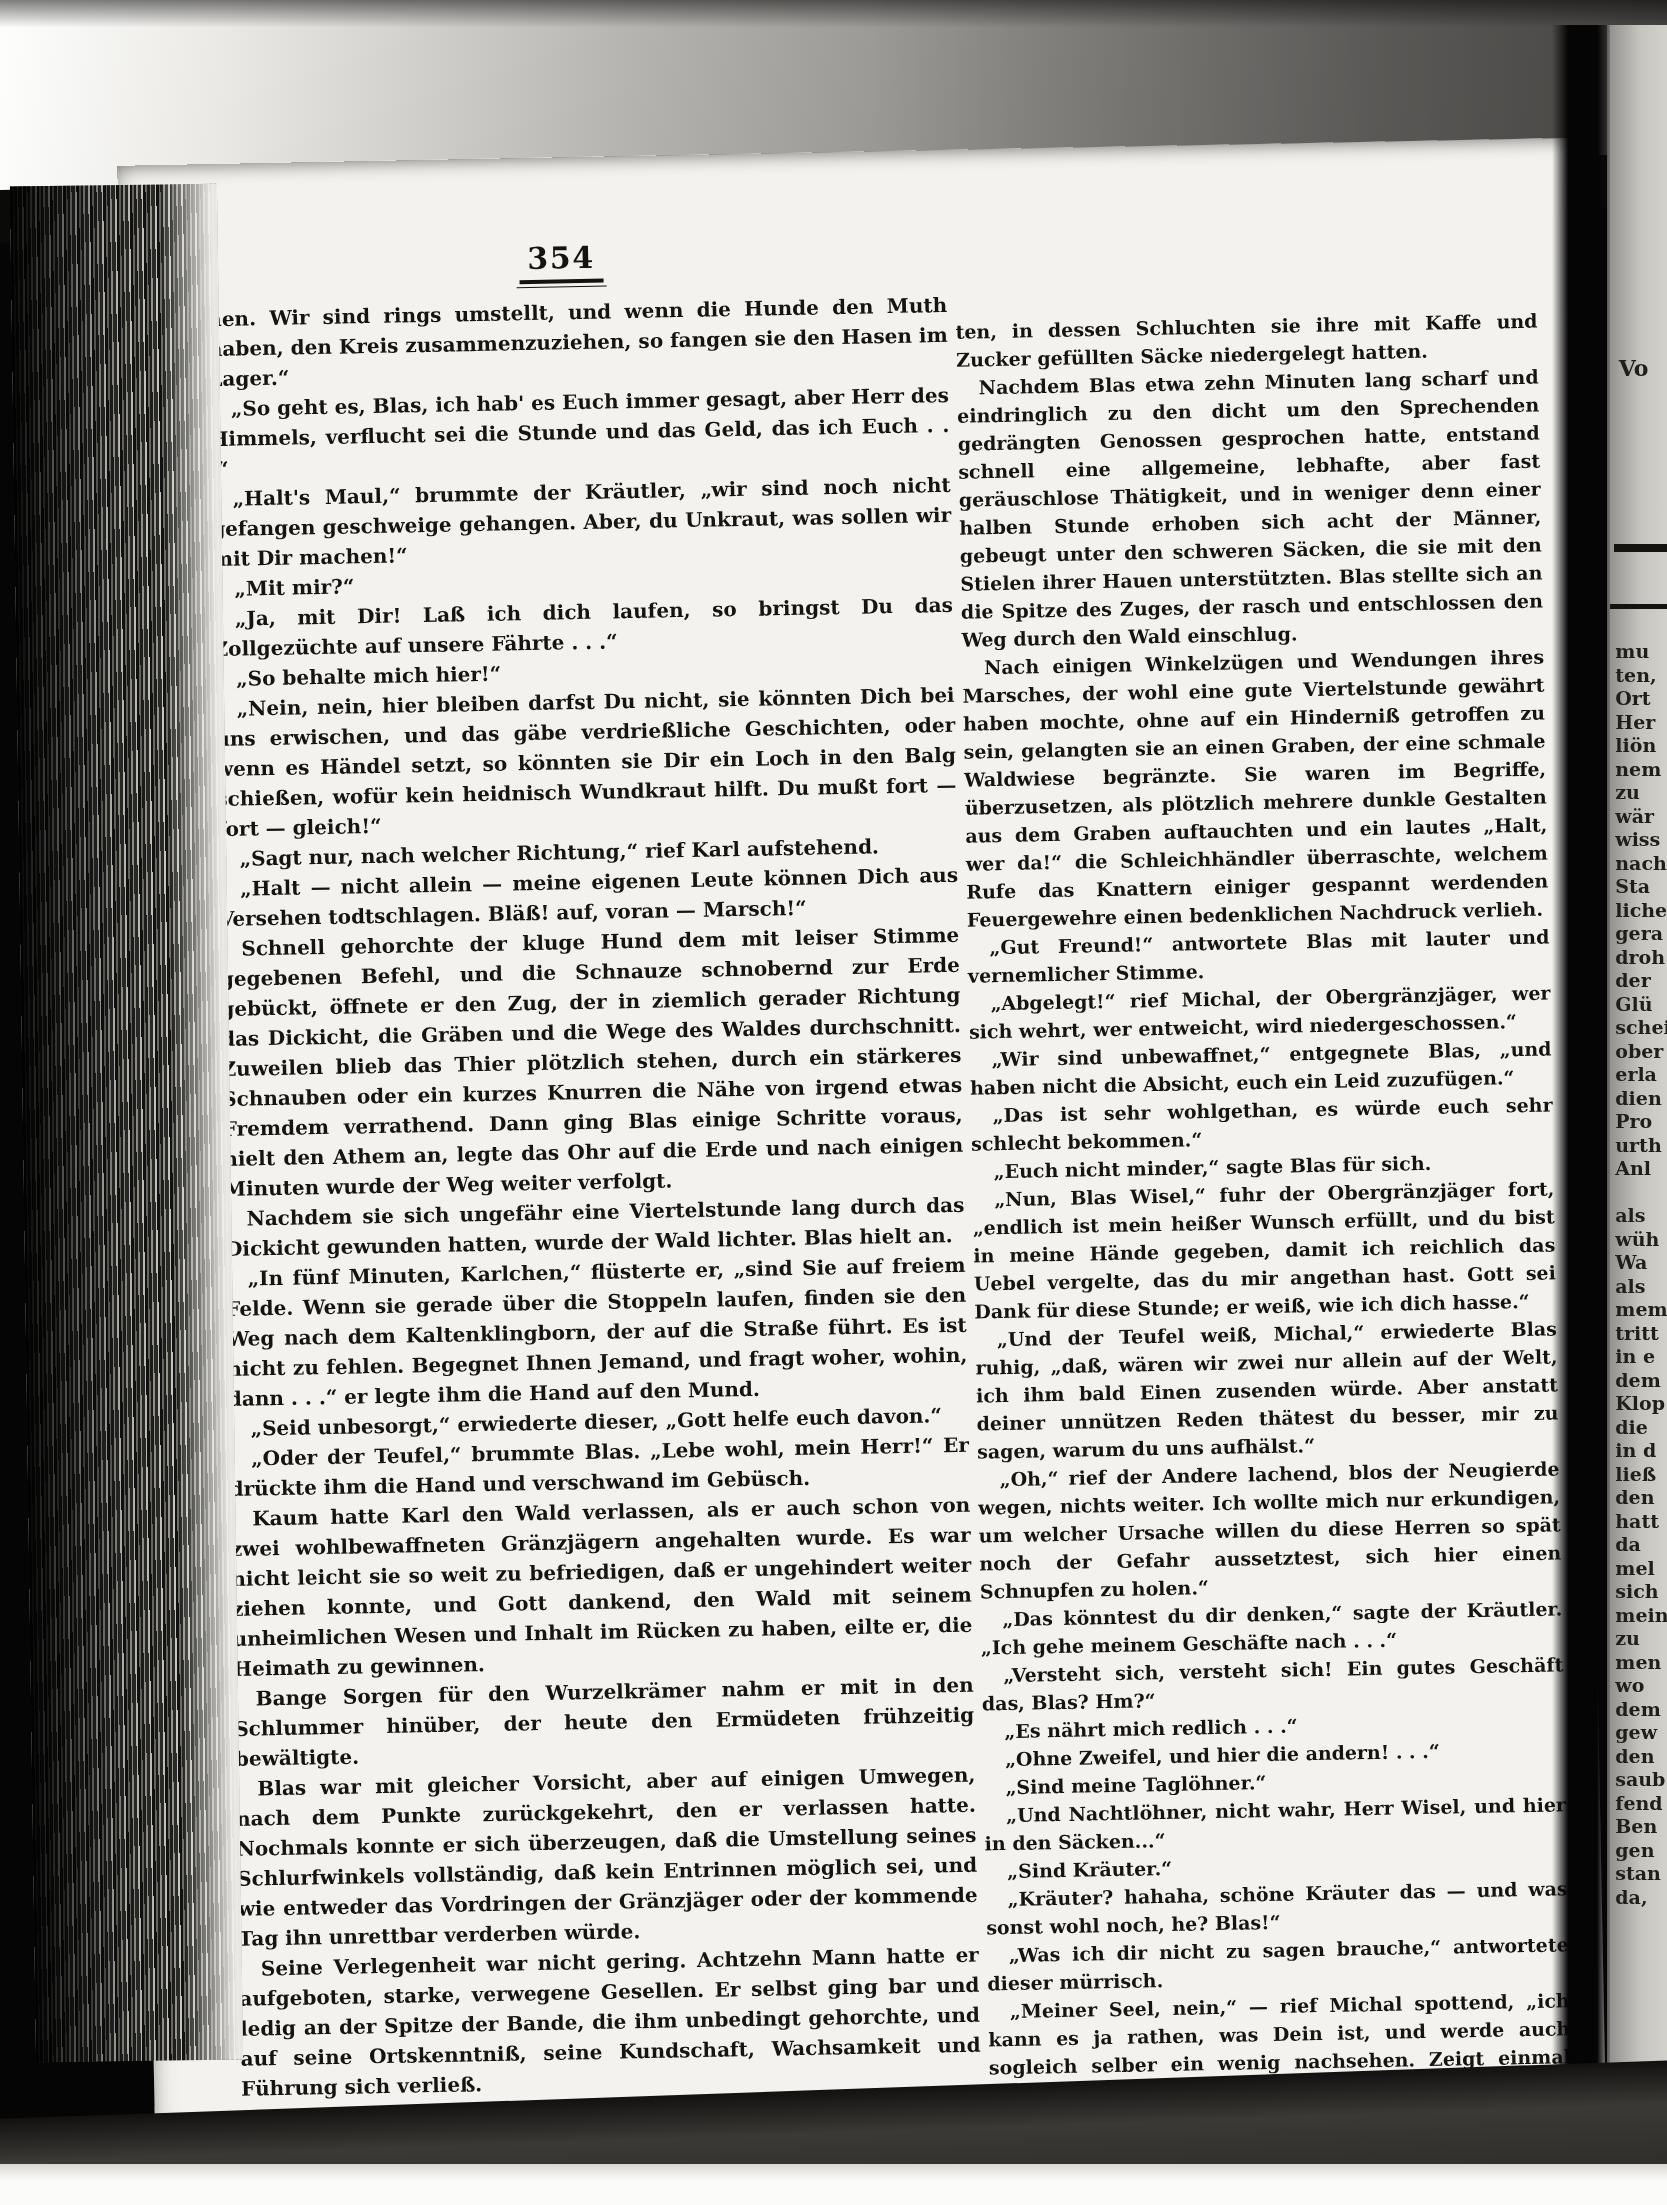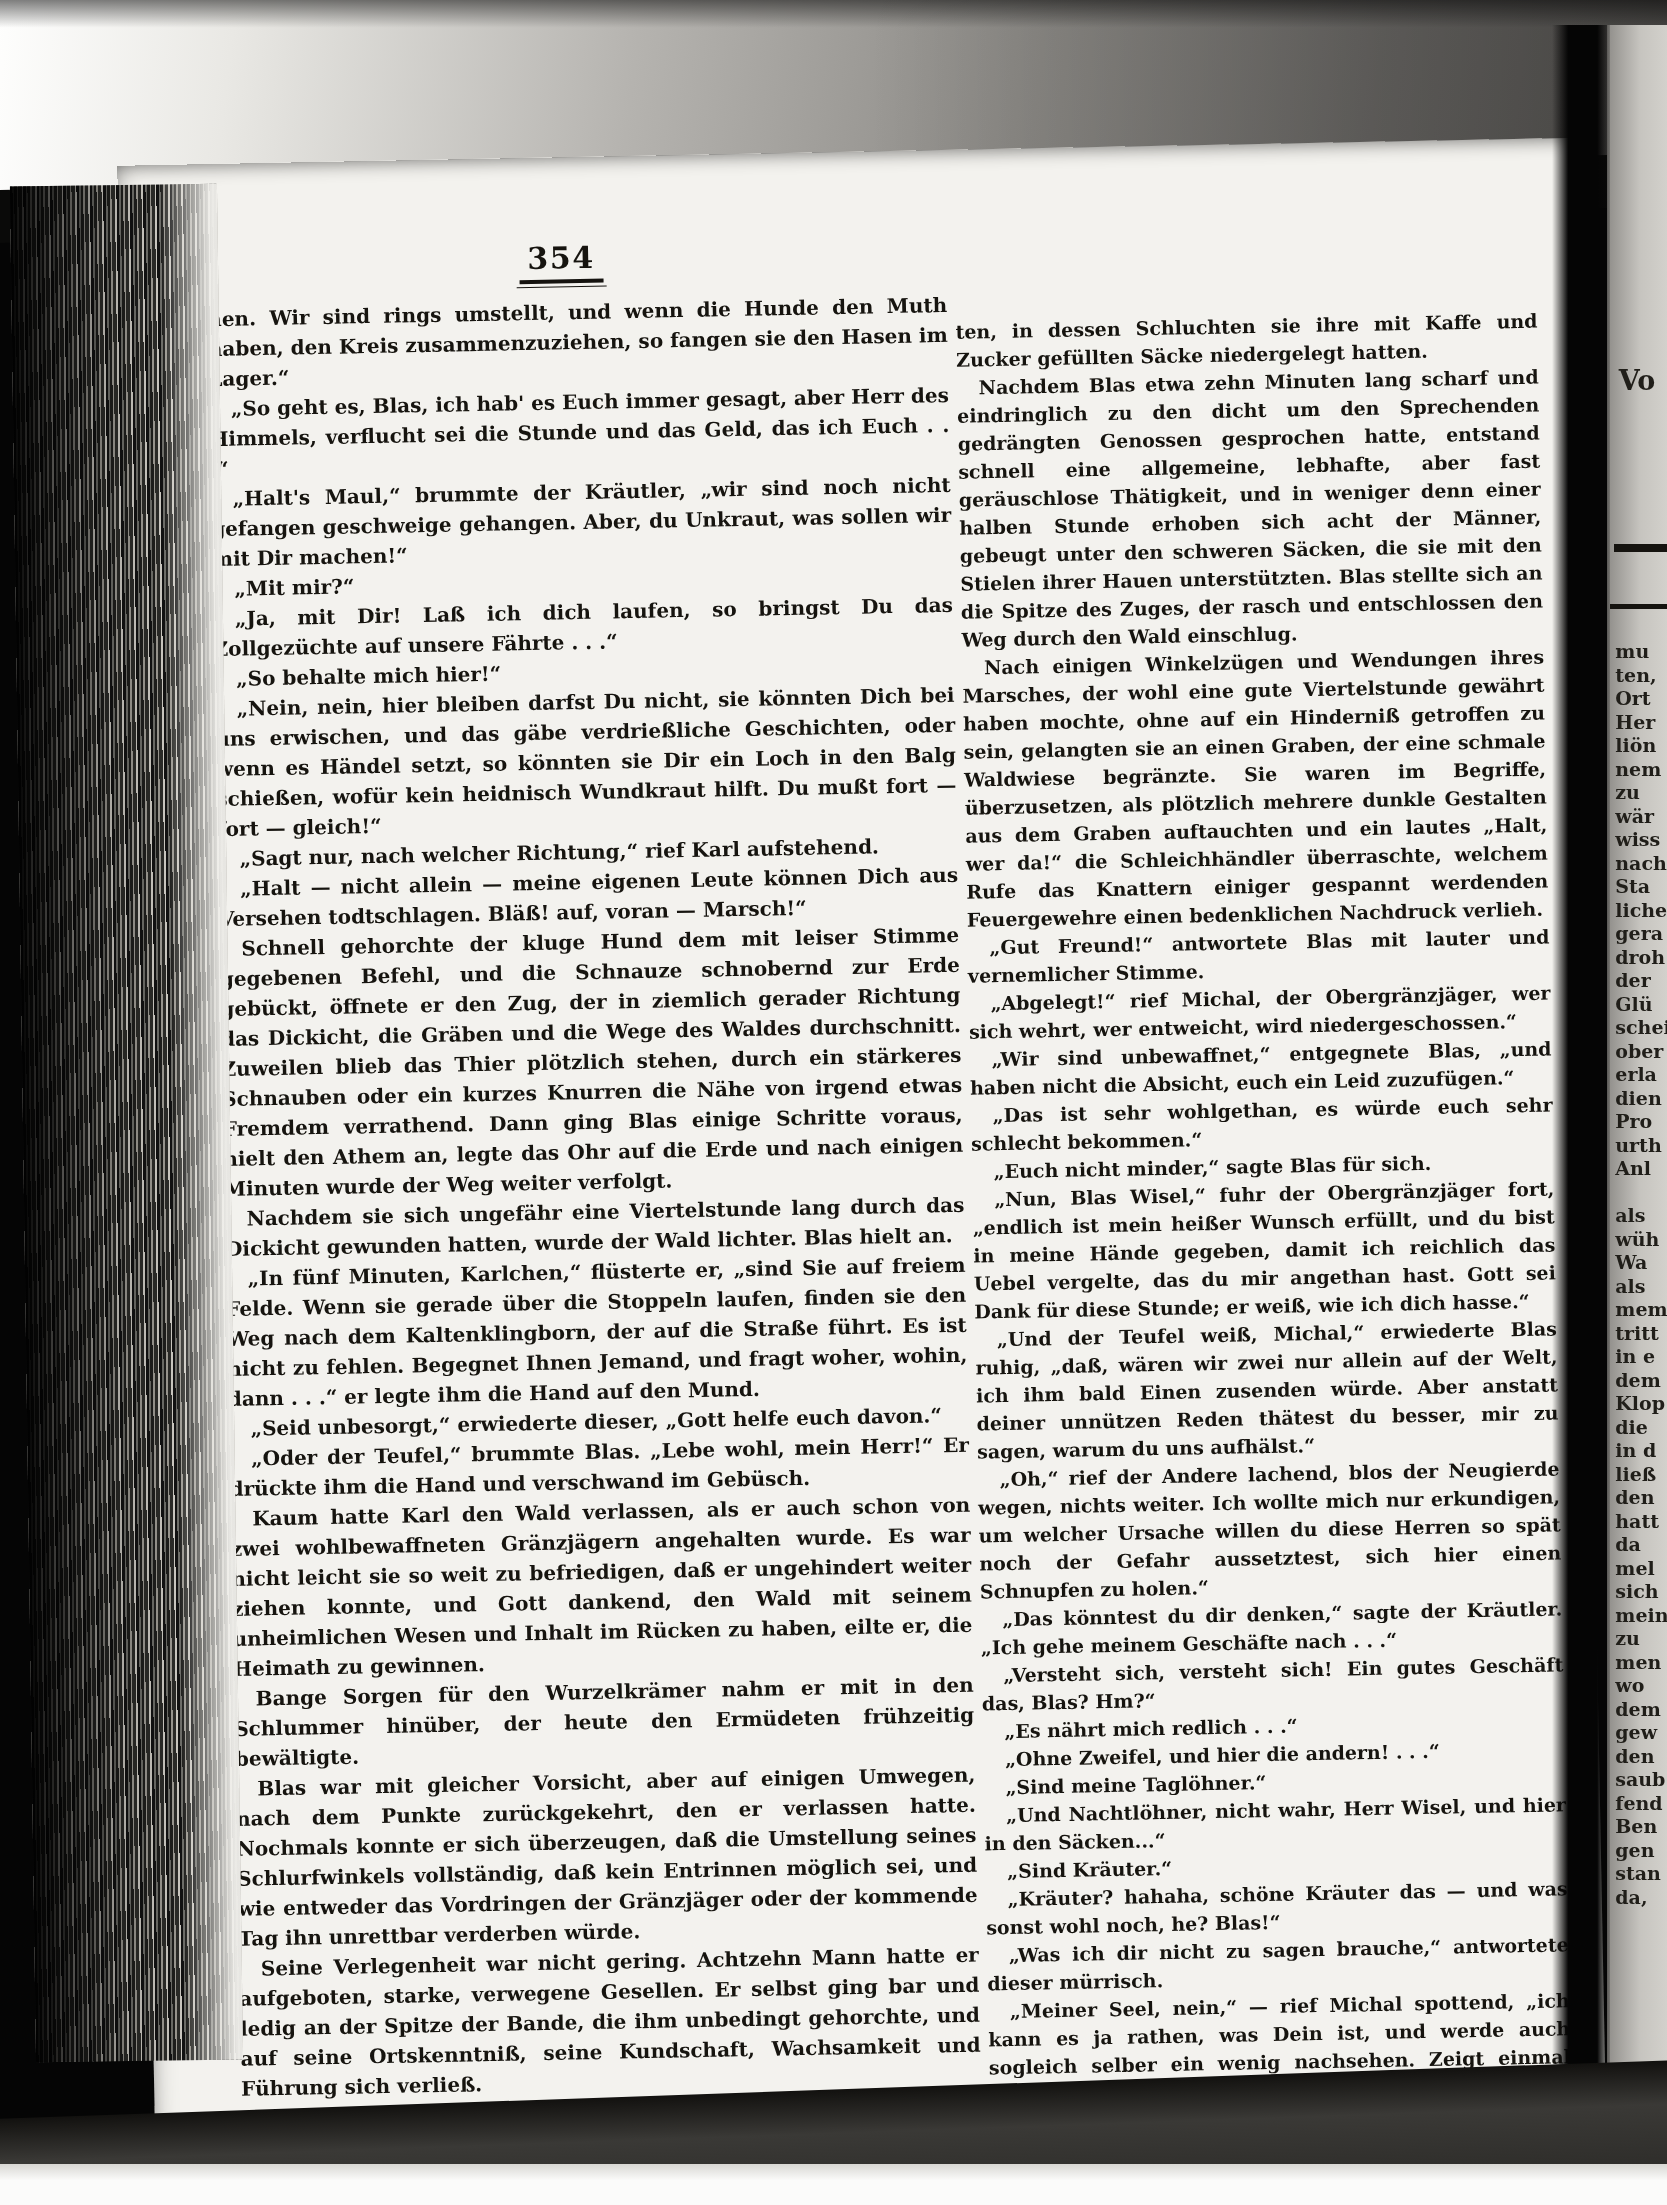--- a/index.html
+++ b/index.html
@@ -42,21 +42,21 @@
   .col-left{left:87px;top:140px;width:740px;font-size:20px;line-height:30px;}
   .col-right{left:835px;top:168px;width:582px;font-size:19px;line-height:28px;}
   .para{margin:0;text-indent:22px;}
   .para.noindent{text-indent:0;}
 
   
   .gutter{position:absolute;left:1552px;top:25px;width:58px;height:2151px;z-index:5;
     background:linear-gradient(to right,rgba(5,5,5,0) 0%,#050505 28%,#050505 78%,rgba(5,5,5,0.2) 100%);}
   .neighbor{position:absolute;left:1607px;top:25px;width:60px;height:2151px;z-index:4;
     background:linear-gradient(to right,#8f8d89,#c6c4bf 55%,#d3d1cc);color:#201e19;overflow:hidden;}
-  .neighbor-heading{position:absolute;left:11.7px;top:340px;font-size:27px;font-weight:bold;}
+  .neighbor-heading{position:absolute;left:11.7px;top:330px;font-size:22px;font-weight:bold;}
   .neighbor-rule-1{position:absolute;left:6.7px;top:519px;width:58px;height:7.5px;background:#15130f;}
   .neighbor-rule-2{position:absolute;left:3.3px;top:579px;width:62px;height:5px;background:#15130f;}
   .fragments{position:absolute;left:8.3px;top:615px;width:55px;font-size:19px;font-weight:bold;line-height:23.5px;white-space:nowrap;}
 </style>
 </head>
 <body>
 
 <div id="stage">
 
   <div class="top-surface"></div>

